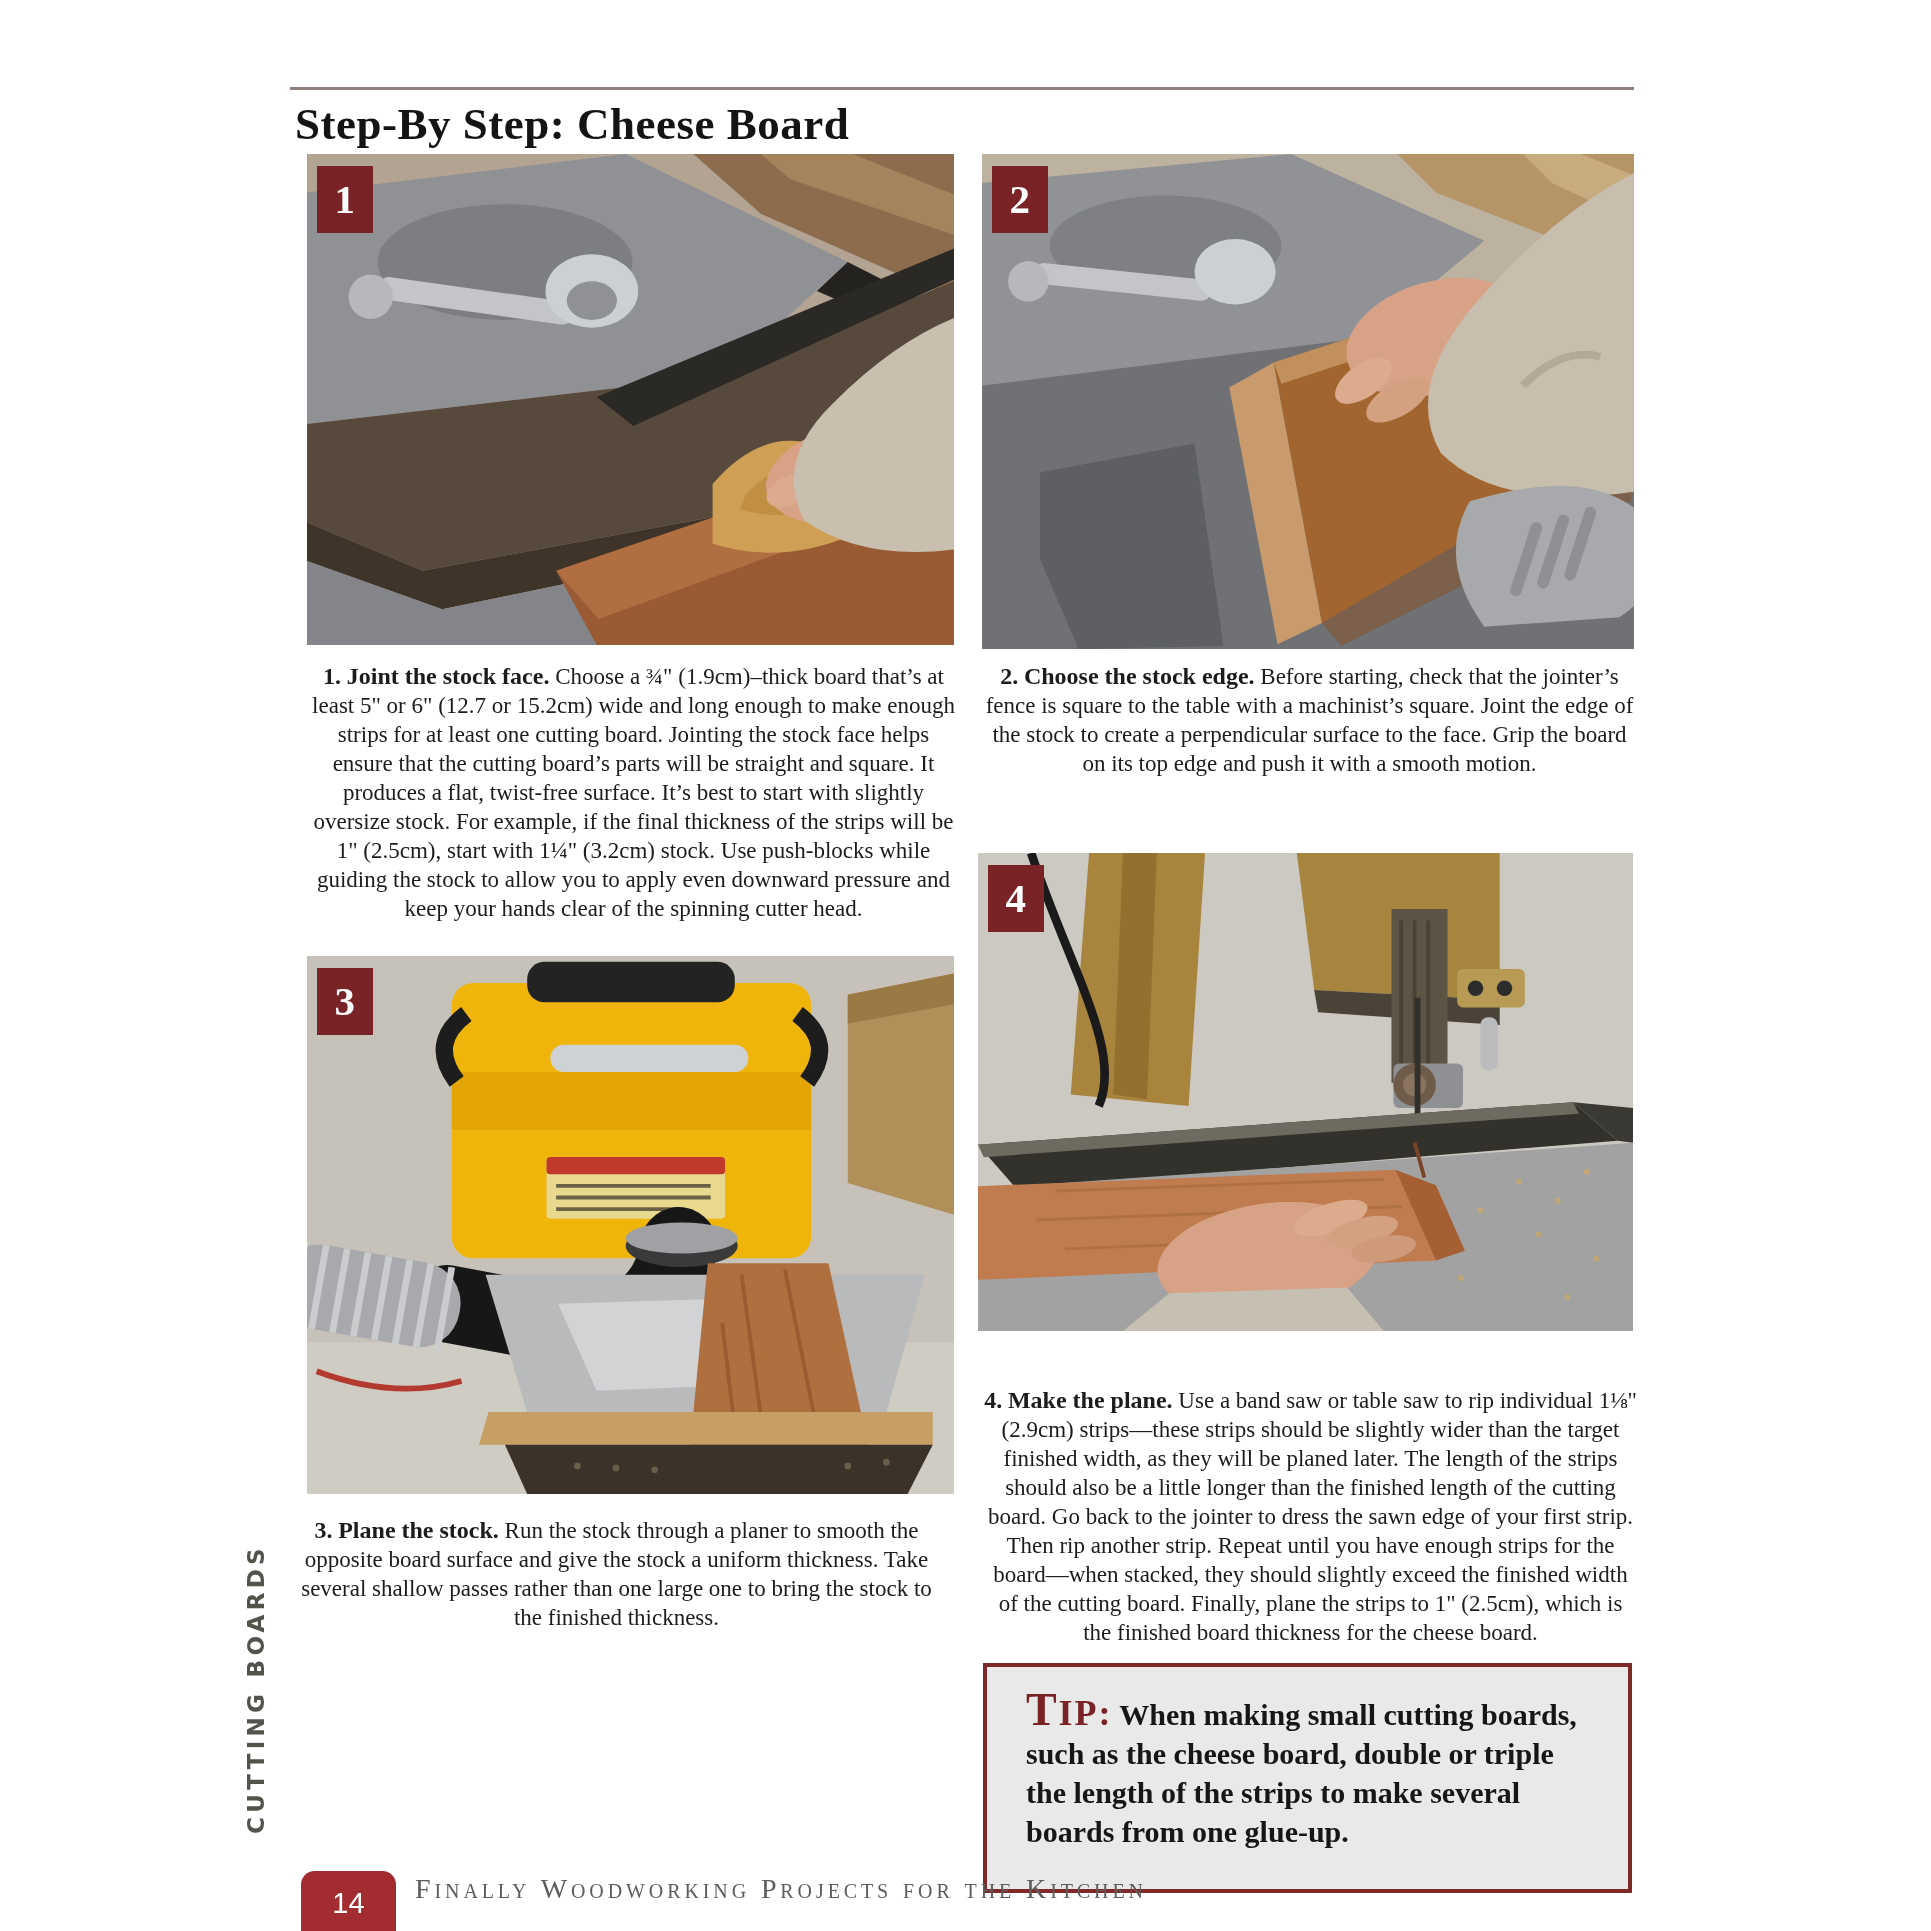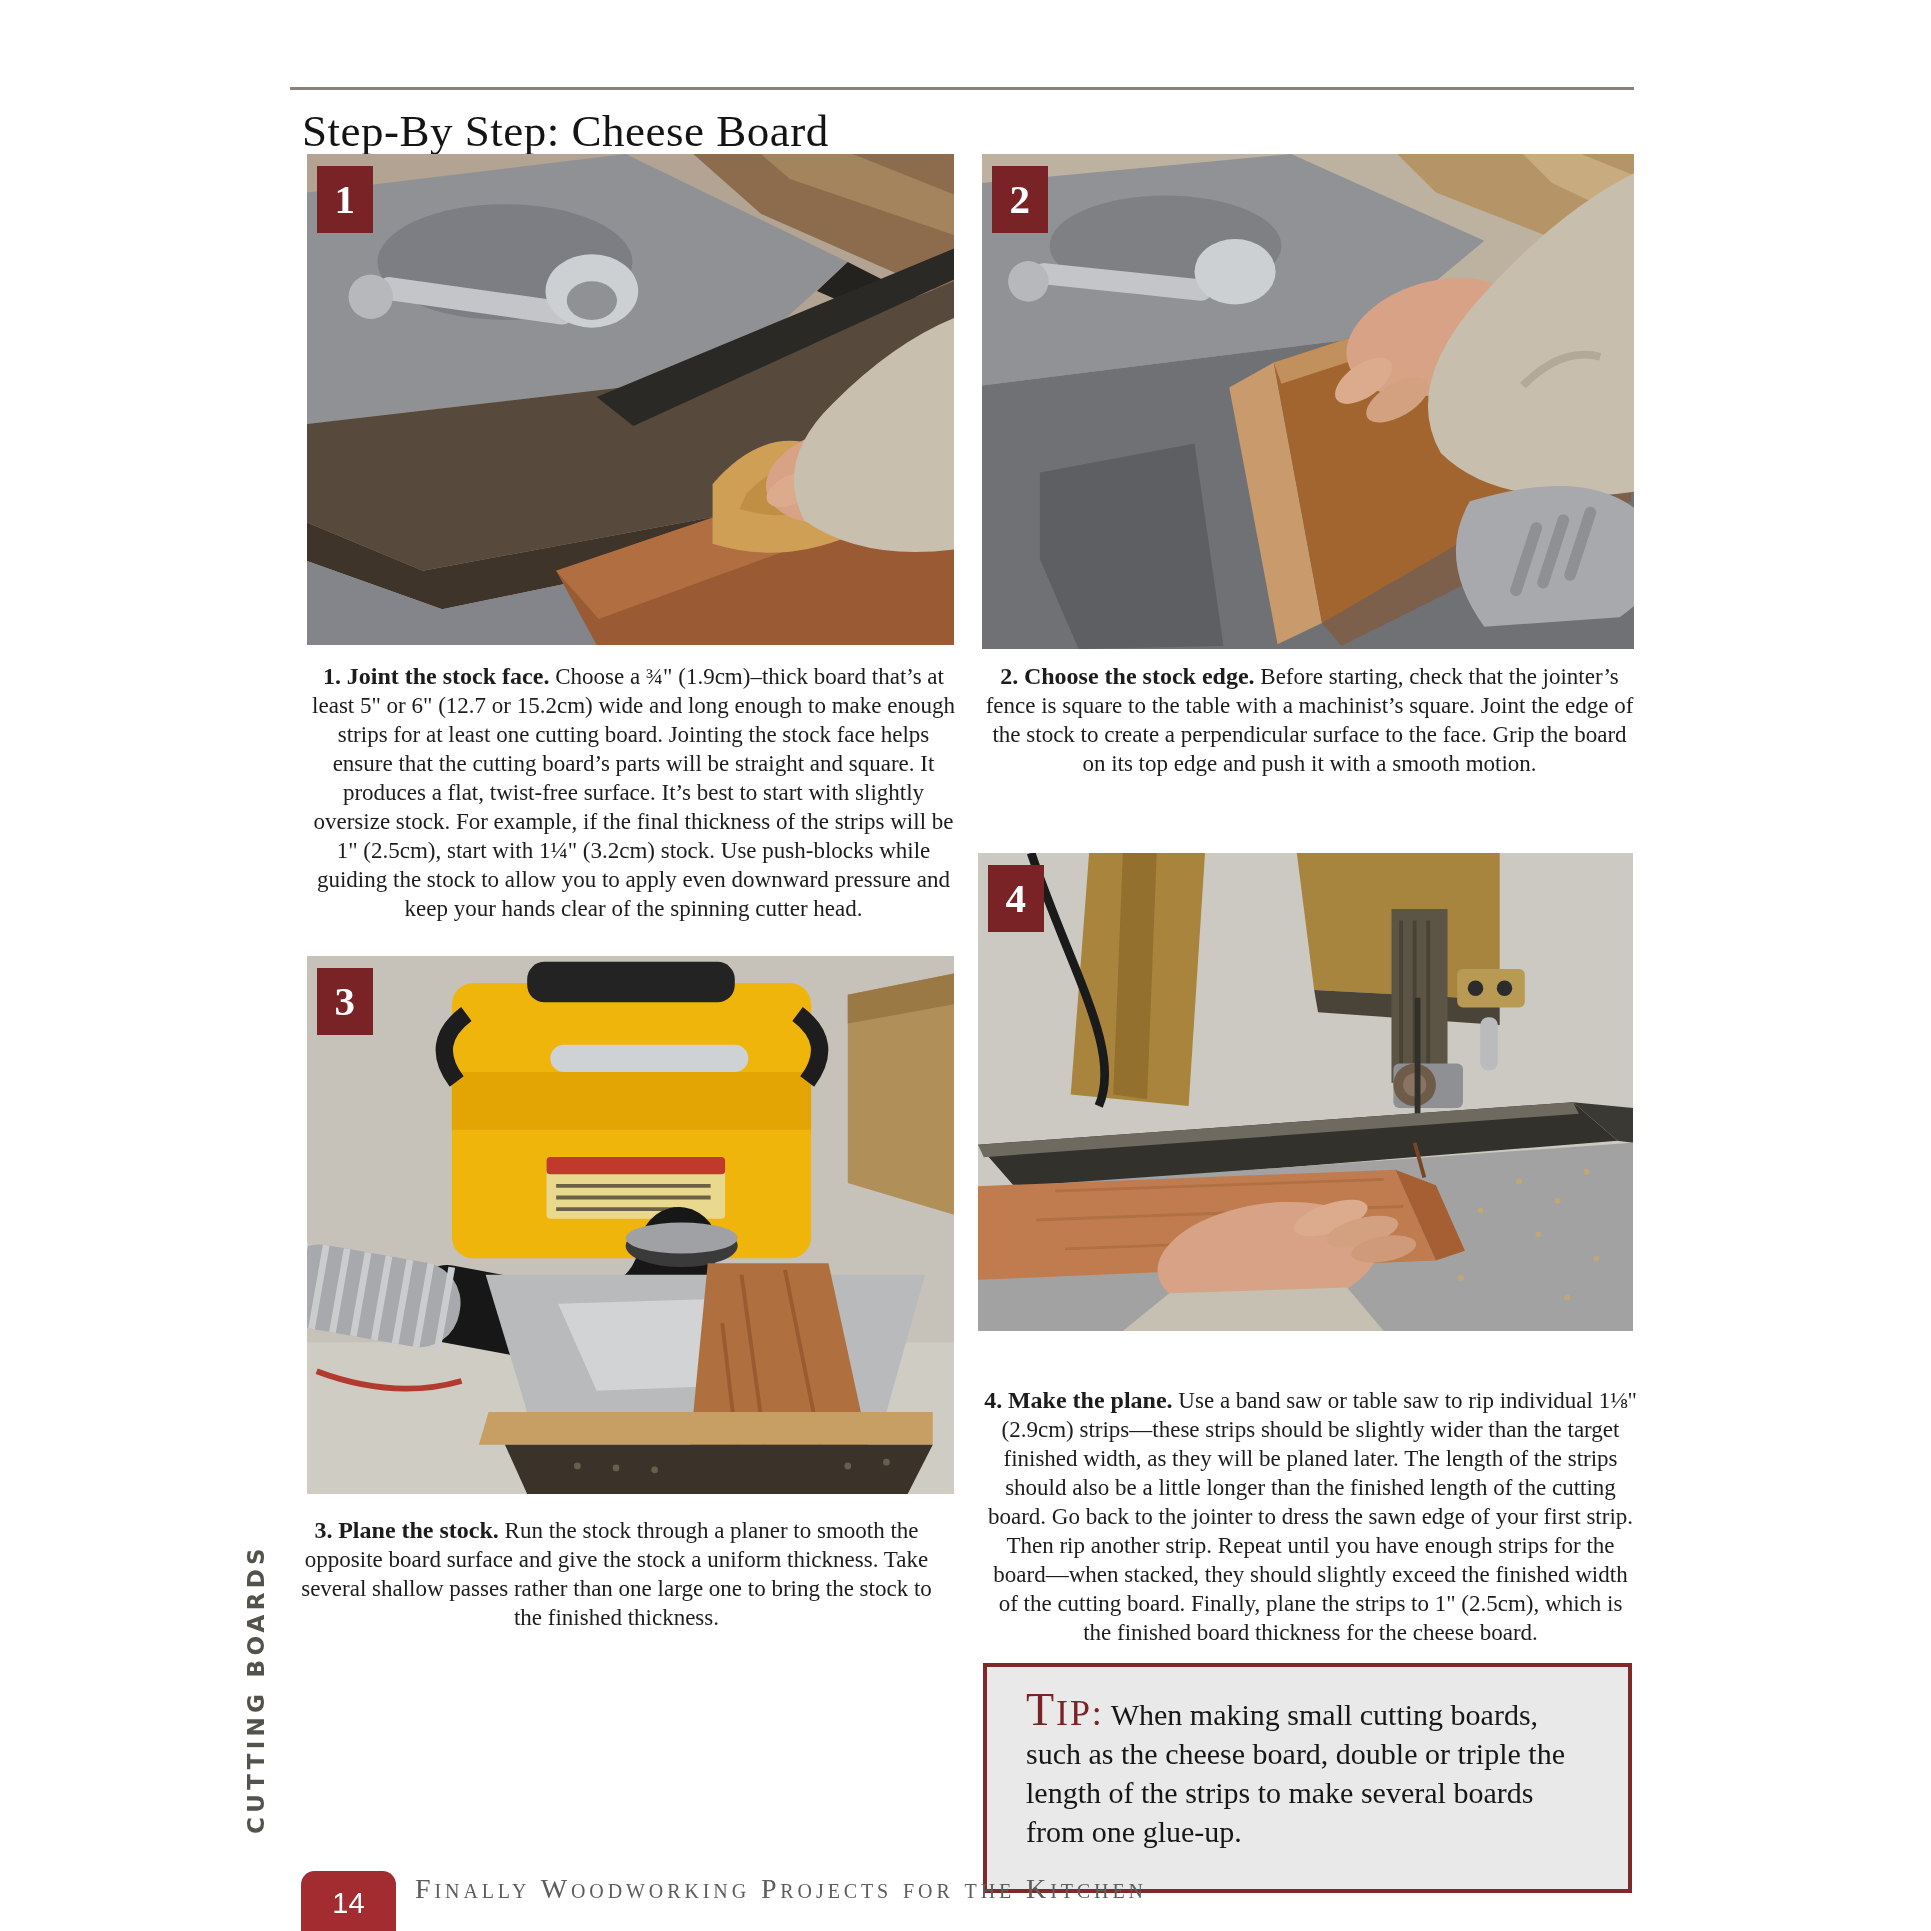--- a/index.html
+++ b/index.html
@@ -20,20 +20,21 @@
     display:flex;align-items:center;justify-content:center;
   }
   
   .caption{position:absolute;margin:0;font-size:23px;line-height:29px;color:#1c1c1c;text-align:center;}
   .caption .lead{font-weight:bold;font-size:24px;}
   
   .tipbox{
     position:absolute;left:983px;top:1663px;width:649px;min-height:203px;box-sizing:border-box;
     border:4.8px solid var(--tip-border,#7f2a28);background:var(--tip-bg,#e9e9ea);
     padding:23px 33px 38px 39px;
+    font-weight:bold;
   }
   .tipbox p{margin:0;font-size:30px;line-height:39px;color:#161616;}
   .tip-label{
     display:inline-block;color:var(--accent,#7a2327);
     font-size:36px;letter-spacing:1.9px;line-height:39px;
   }
   .tip-label::first-letter{font-size:46px;}
   
   .sidebar-label{
     position:absolute;left:243px;top:1834px;width:309px;height:31px;
@@ -51,21 +52,21 @@
   .footer-title{
     position:absolute;left:415px;top:1873px;
     font-variant:small-caps;font-size:28px;letter-spacing:3.9px;
     color:var(--footer-text,#5d5d5b);
   }
 </style>
 </head>
 <body>
 
 <div class="rule"></div>
-<h1 class="page-title" style="margin:12px;font-weight:normal;text-align:center;">Step-By Step: Cheese Board</h1>
+<h1 class="page-title" style="margin:5px;font-weight:bold;text-align:center;">Step-By Step: Cheese Board</h1>
 
 <figure class="photo" style="left:307px;top:154px;width:647px;height:491px;margin:0;" aria-label="Hands using a tan push block to joint the face of a cherry board on a gray jointer">
   <svg viewBox="0 0 670 509" preserveAspectRatio="none">
     <rect width="670" height="509" fill="#b2a392"></rect>
     <polygon points="400,0 670,0 670,150 470,62" fill="#8c6c4c"></polygon>
     <polygon points="470,0 565,0 670,42 670,84 500,26" fill="#a4845c"></polygon>
     <polygon points="0,40 330,0 560,112 430,230 0,280" fill="#8f9195"></polygon>
     <ellipse cx="205" cy="112" rx="132" ry="60" fill="#7c7e83"></ellipse>
     <rect x="75" y="126" width="205" height="24" rx="12" fill="#c3c5c8" transform="rotate(8 75 126)"></rect>
     <circle cx="66" cy="148" r="23" fill="#b6b8bb"></circle>

